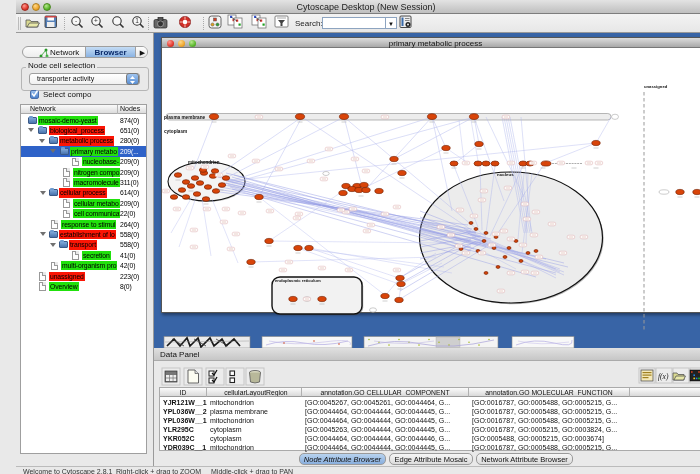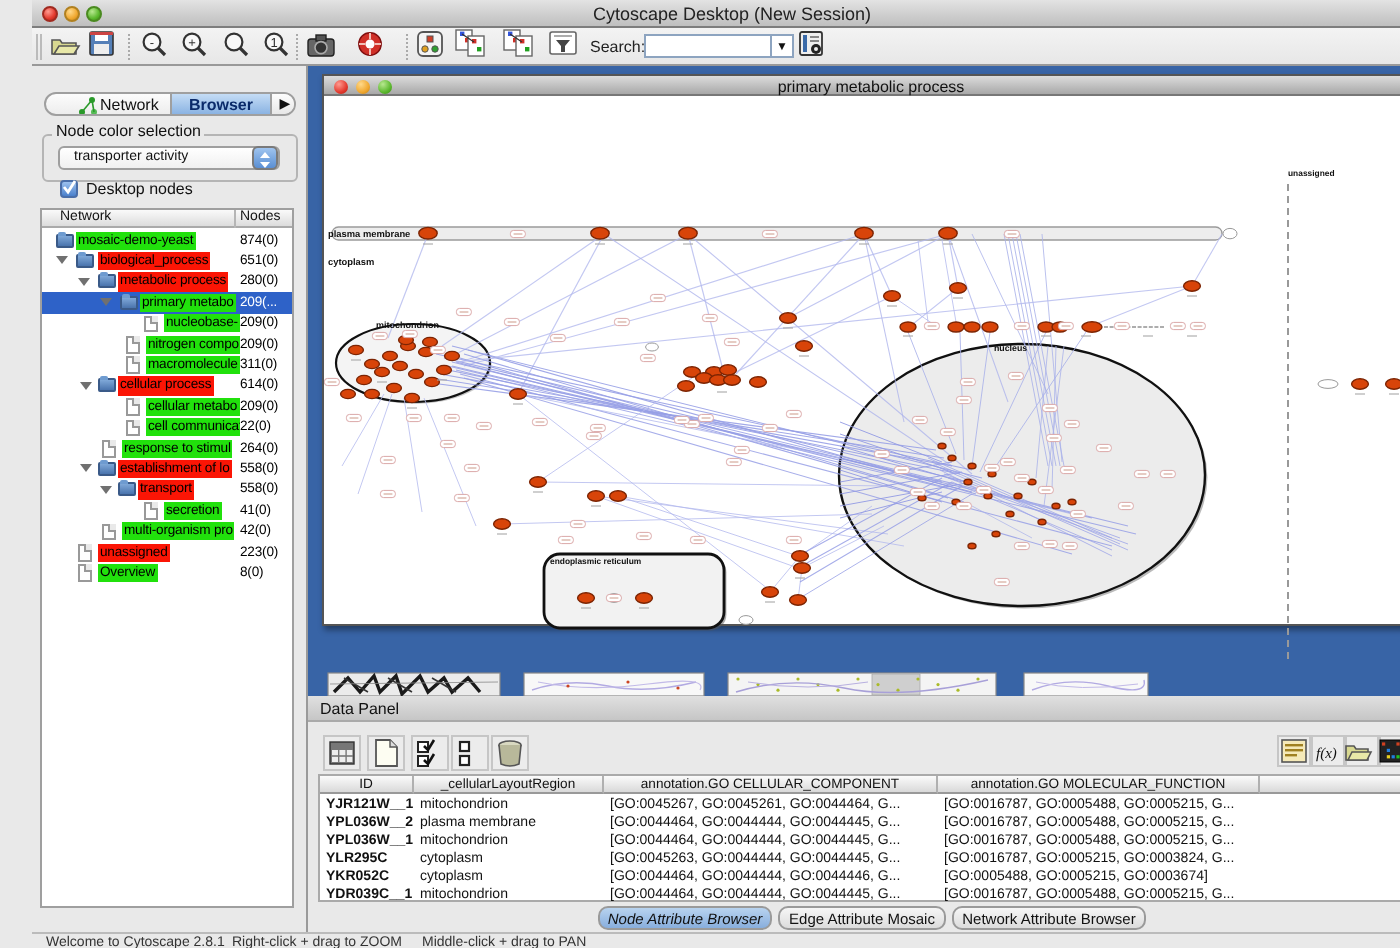--- a/index.html
+++ b/index.html
@@ -198,36 +198,36 @@
             <circle cx="8" cy="8" r="1.5" fill="#55bb55"></circle>
             <line x1="2" y1="8" x2="7" y2="2" stroke="#2a9a2a" stroke-width="0.8"></line>
             <line x1="7" y1="2" x2="8" y2="8" stroke="#2a9a2a" stroke-width="0.8"></line>
           </svg>
           <span style="position:absolute;left:27px;top:0;">Network</span>
         </div>
       <div id="tab-mosaic">Browser</div>
       <div id="tab-arrow">▶</div>
     </div>
     <div id="groupbox"></div>
-    <div id="grouplbl">Node color selection</div>
+    <div id="grouplbl">Node cell selection</div>
     <div id="combo">
         <span>transporter activity</span>
         <div class="stepper">
           <svg width="13" height="12" style="position:absolute;left:-1px;top:0px;">
             <path d="M6.5 2 L9 5 L4 5 Z" fill="#fff"></path>
             <path d="M6.5 10 L9 7 L4 7 Z" fill="#fff"></path>
           </svg>
         </div>
       </div>
     <div id="checkbox">
         <svg width="9" height="9" style="position:absolute;left:-1px;top:-2px;">
           <path d="M2 4.5 L4 7 L7.5 1.5" fill="none" stroke="#fff" stroke-width="1.4"></path>
         </svg>
       </div>
-    <div id="checklbl">Desktop nodes</div>
+    <div id="checklbl">Select compo</div>
     <div id="tree">
       <div id="tree-hdr">
           <span class="h1">Network</span>
           <span class="h2">Nodes</span>
           <div class="vline"></div>
         </div>
       <div id="treerows">
           <div class="trow" style="top:10.0px;">
             <div class="foldr" style="left:7px;"></div>
             <div class="lblwrap" style="left:17px; max-width:82px;"><span class="lbl green">mosaic-demo-yeast</span></div>

